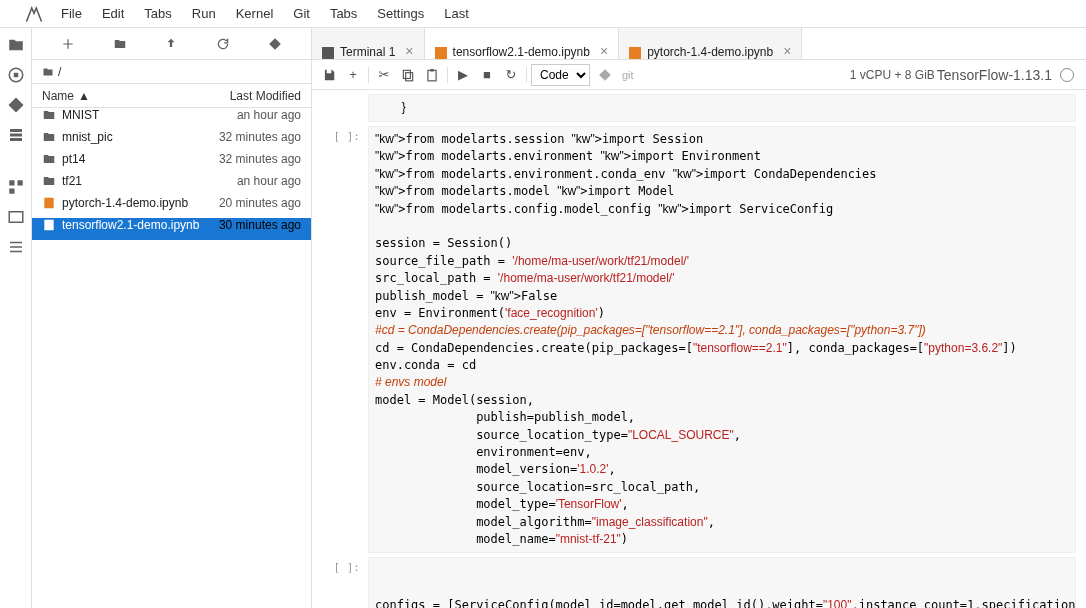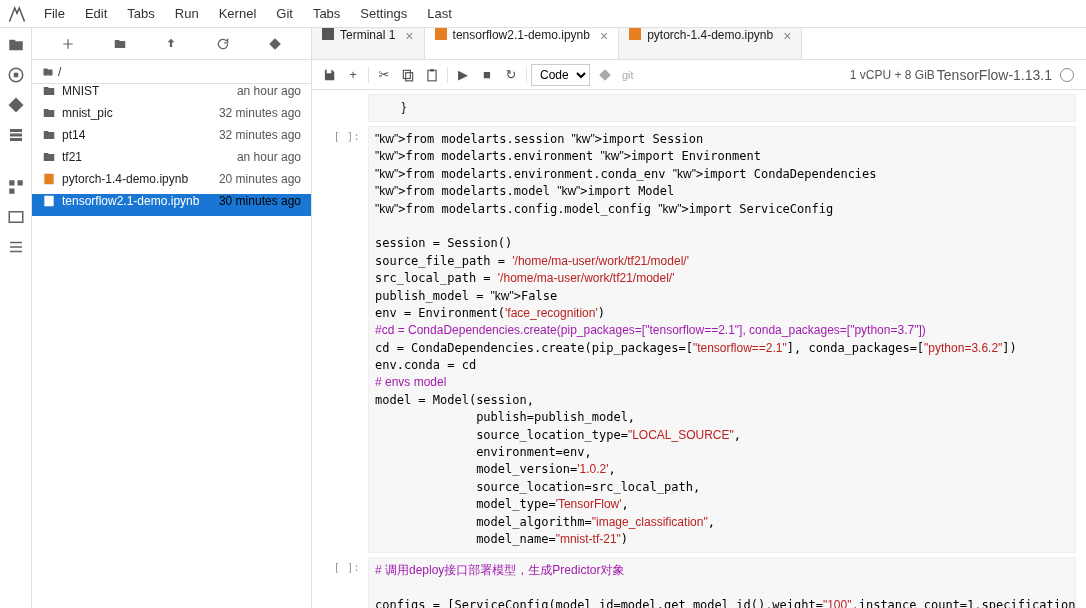--- a/index.html
+++ b/index.html
@@ -1,17 +1,17 @@
 <!DOCTYPE html>
 <html><head>
 <meta charset="utf-8">
 <style>
 *{box-sizing:border-box;margin:0;padding:0;font-family:-apple-system,BlinkMacSystemFont,"Segoe UI",Helvetica,Arial,sans-serif}
 body{width:1086px;height:608px;overflow:hidden;background:#fff;font-size:13px;color:#212121}
-.top-menu{height:28px;display:flex;align-items:center;border-bottom:1px solid #e0e0e0;padding:0 8px}
+.top-menu{height:28px;display:flex;align-items:center;border-bottom:1px solid #e0e0e0;padding:0 25px}
 .logo-icon{width:18px;height:18px;margin-right:8px}
 .menu-item{padding:0 10px;font-size:13px;cursor:pointer;color:#333}
 .main-row{display:flex;height:580px}
 .icon-rail{width:32px;border-right:1px solid #e0e0e0;display:flex;flex-direction:column;align-items:center;padding-top:8px;gap:12px}
 .icon-rail .ir{width:18px;height:18px;color:#616161;cursor:pointer}
 .icon-rail .spacer{flex:0 0 10px}
 .file-panel{width:280px;border-right:1px solid #e0e0e0;display:flex;flex-direction:column}
 .fp-toolbar{height:32px;display:flex;align-items:center;justify-content:space-around;border-bottom:1px solid #e0e0e0;padding:0 10px}
 .fp-toolbar .tb{width:14px;height:14px;color:#616161;cursor:pointer}
 .fp-crumb{height:24px;display:flex;align-items:center;padding:0 10px;font-size:12px;color:#333;border-bottom:1px solid #e0e0e0}
@@ -22,41 +22,41 @@
 .fp-row{height:22px;display:flex;font-size:12px;cursor:pointer}
 .fp-row .fi{width:14px;height:14px;margin:0 6px 0 10px;color:#616161}
 .fp-row .fi.orange{color:#e67e22}
 .fp-row .fn{flex:1;white-space:nowrap;overflow:hidden;text-overflow:ellipsis}
 .fp-row .fm{width:100px;text-align:right;padding-right:10px;color:#555}
 .fp-row.selected{background:#1976d2;color:#fff}
 .fp-row.selected .fi{color:#fff}
 .fp-row.selected .fm{color:#000000}
 .editor-area{flex:1;display:flex;flex-direction:column;overflow:hidden}
 .tabs-row{height:32px;display:flex;align-items:center;border-bottom:1px solid #e0e0e0}
-.tab{height:100%;display:flex;align-items:flex-start;padding:0 10px;border-right:1px solid #e0e0e0;font-size:12px;gap:6px;cursor:pointer;background:#f5f5f5}
+.tab{height:100%;display:flex;align-items:flex-end;padding:0 10px;border-right:1px solid #e0e0e0;font-size:12px;gap:6px;cursor:pointer;background:#f5f5f5}
 .tab.active{background:#fff}
 .tab .ti{width:12px;height:12px}
 .tab .close{font-size:14px;color:#888;margin-left:4px}
 .nb-toolbar{height:30px;display:flex;align-items:center;border-bottom:1px solid #e0e0e0;padding:0 6px;gap:2px}
 .nb-toolbar .nbtb{width:22px;height:22px;display:flex;align-items:center;justify-content:center;cursor:pointer;color:#555}
 .nb-toolbar .sep{width:1px;height:16px;background:#e0e0e0;margin:0 2px}
 .nb-toolbar select{height:22px;font-size:12px;border:1px solid #ccc;background:#fff;padding:0 4px}
 .nb-toolbar .git-label{font-size:11px;color:#aaa;margin-left:8px}
 .nb-toolbar .flex{flex:1}
 .nb-toolbar .status{font-size:12px;color:#555;}
 .nb-toolbar .kernel{font-size:14px;color:#555;margin-right:6px}
 .nb-toolbar .kcirc{width:14px;height:14px;border:1px solid #888;border-radius:50%;margin-right:6px}
 .notebook{flex:1;overflow:auto;padding:4px 10px 20px 10px;background:#fff}
 .cell{display:flex;margin-bottom:4px}
 .prompt{width:40px;flex-shrink:0;text-align:right;padding:4px 8px 0 0;font-family:Menlo,Consolas,monospace;font-size:11px;color:#999}
 .prompt-bar{width:6px;flex-shrink:0}
 .cell-input{flex:1;padding:4px 6px;background:#f7f7f7;border:1px solid #eee;font-family:Menlo,Consolas,monospace;font-size:12px;line-height:1.45;white-space:pre;overflow-x:auto;color:#000}
 .cell.first .cell-input{min-height:28px}
 .str{color:#ba2121}
-.cm{color:#a21caf;}
+.cm{color:#c2410c;font-style:italic}
 svg{display:block}
 </style>
 </head>
 <body>
 
 <div class="top-menu">
   <svg class="logo-icon" viewBox="0 0 24 24">
       <path d="M2 22L9 4l3 7 3-7 7 18" stroke="#555" stroke-width="2" fill="none"></path>
     </svg>
   <div class="menu-item">File</div>
@@ -115,20 +115,27 @@
         </svg>
       <svg class="tb" viewBox="0 0 24 24">
           <path fill="currentColor" d="M12 2l10 10-10 10L2 12z"></path>
         </svg>
     </div>
     <div class="fp-crumb">
       <svg width="12" height="12" viewBox="0 0 24 24" style="margin-right:4px">
           <path fill="#616161" d="M3 5h7l2 2h9v12H3z"></path>
         </svg>
       <span>/</span>
+    </div>
+    <div class="fp-header">
+      <div class="col-name">
+          <span>Name</span>
+          <span>▲</span>
+        </div>
+      <div class="col-mod">Last Modified</div>
     </div>
     <div class="fp-list" id="fp-list">
         <div class="fp-row">
           <svg class="fi" viewBox="0 0 24 24">
             <path fill="currentColor" d="M3 5h7l2 2h9v12H3z"></path>
           </svg>
           <span class="fn">MNIST</span>
           <span class="fm">an hour ago</span>
         </div>
         <div class="fp-row">
@@ -262,21 +269,21 @@
               model_version=<span class="str">'1.0.2'</span>,
               source_location=src_local_path,
               model_type=<span class="str">'TensorFlow'</span>,
               model_algorithm=<span class="str">"image_classification"</span>,
               model_name=<span class="str">"mnist-tf-21"</span>)</div>
       </div>
 
       <div class="cell">
         <div class="prompt-bar"></div>
           <div class="prompt">[ ]:</div>
-        <div class="cell-input" id="cell2"><span class="cm"># 调用deploy接口部署模型，生成Predictor对象</span>
+        <div class="cell-input" id="cell2">
 
 configs = [ServiceConfig(model_id=model.get_model_id(),weight=<span class="str">"100"</span>,instance_count=1,specification=,envs={})]
 
 predictor = model.deploy_predictor(service_name=,configs=configs)</div>
       </div>
 
     </div>
   </div>
 </div>
 

